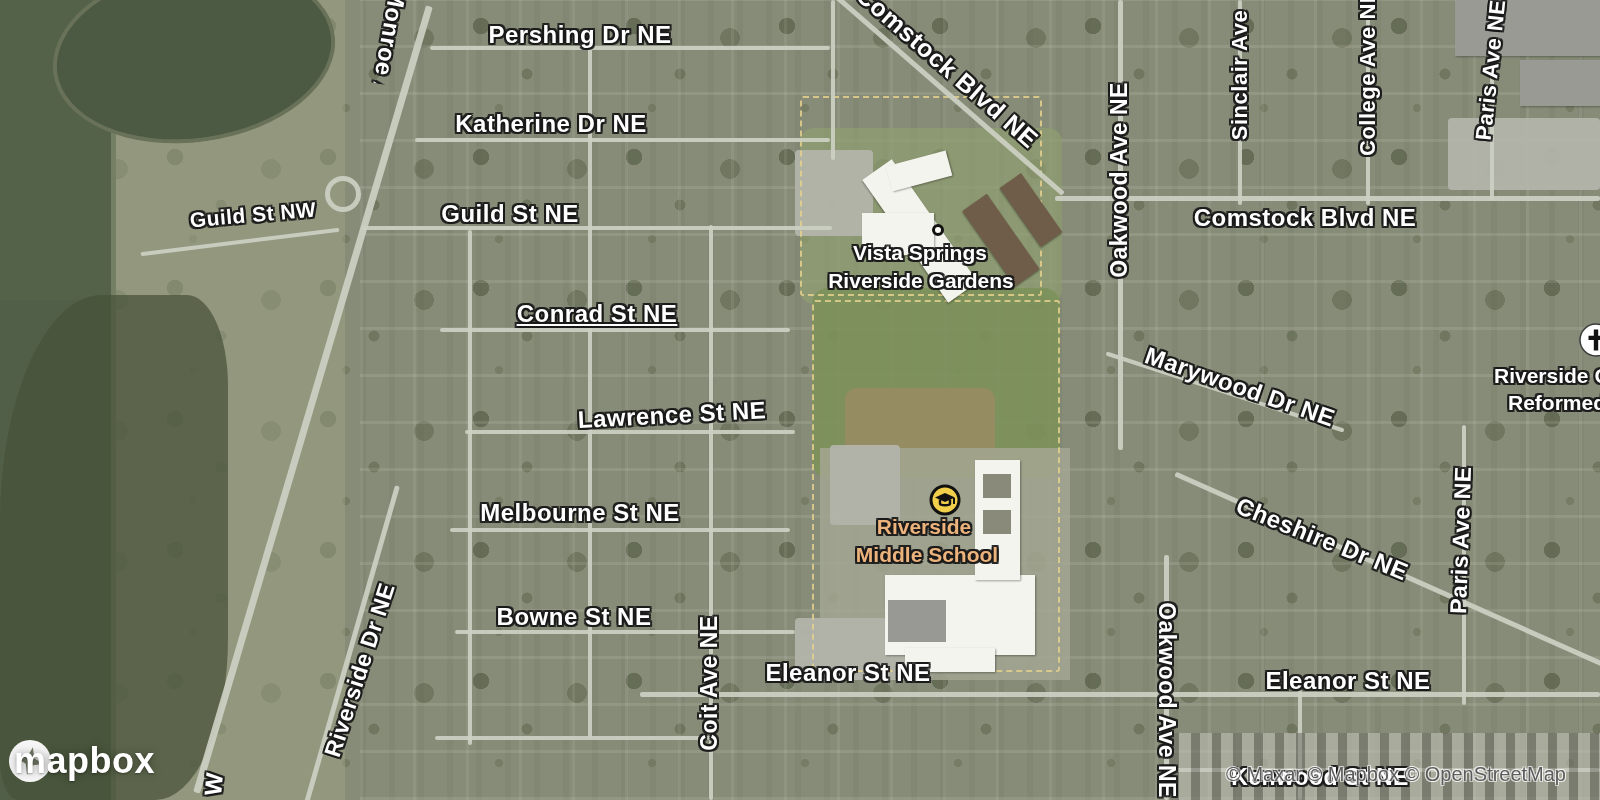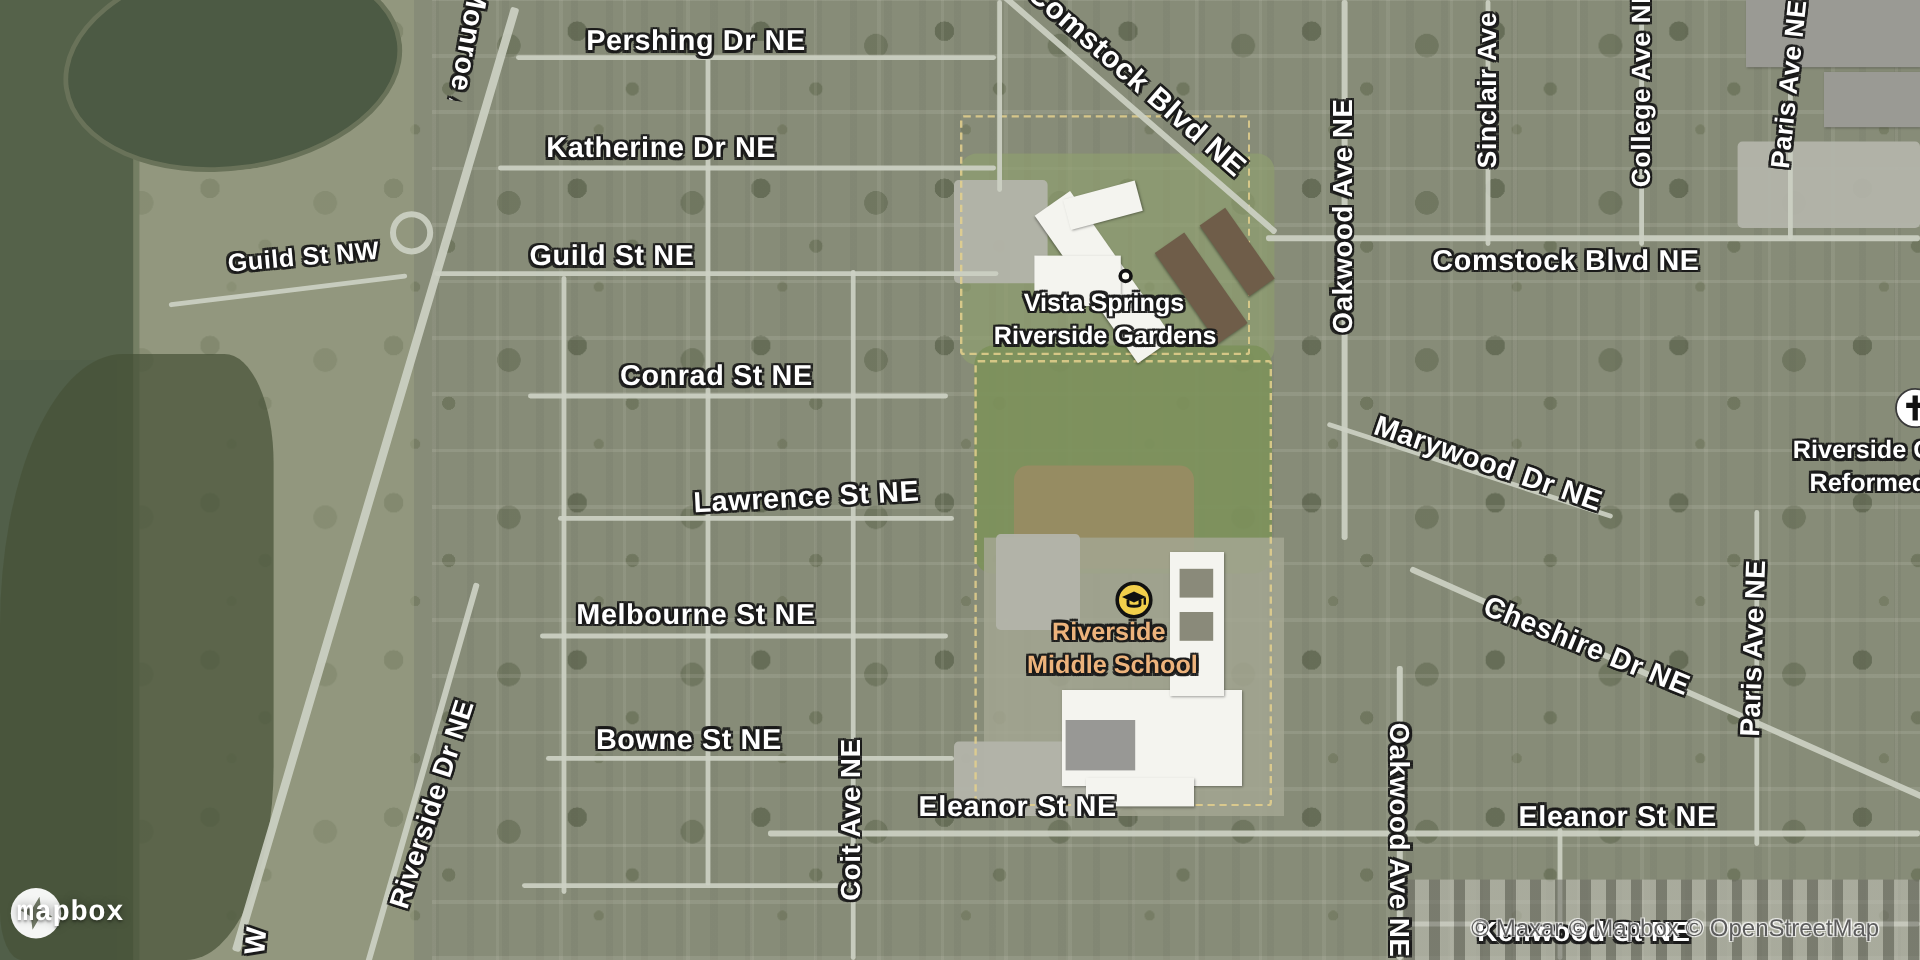--- a/index.html
+++ b/index.html
@@ -58,22 +58,22 @@
                 0 -2px 0 rgba(25,25,25,.9),0 2px 0 rgba(25,25,25,.9),
                 -2px 0 0 rgba(25,25,25,.9),2px 0 0 rgba(25,25,25,.9);}
   .poi.school-txt{color:#edb37c;}
   .poi.edge{transform:none;}
   .clipbox{overflow:hidden;z-index:10;}
   .clipbox .slabel{position:static;transform:none;display:block;}
 
   
   .logo{left:8px;top:736px;width:300px;height:50px;z-index:30;display:flex;align-items:center;}
   .logo svg{position:static;}
-  .logo .word{position:static;margin-left:6px;color:#fff;font-size:24px;font-weight:600;letter-spacing:.5px;
-    text-shadow:0 0 8px rgba(0,0,0,.35),0 1px 2px rgba(0,0,0,.3);font-family:Liberation Mono, monospace;}
+  .logo .word{position:static;margin-left:6px;color:#fff;font-size:36px;font-weight:600;letter-spacing:.5px;
+    text-shadow:0 0 8px rgba(0,0,0,.35),0 1px 2px rgba(0,0,0,.3);}
   .attr{right:34px;top:763px;z-index:30;font-size:20px;color:#5c5c5c;white-space:nowrap;
     text-shadow:-1px -1px 0 rgba(255,255,255,.65),1px -1px 0 rgba(255,255,255,.65),
                 -1px 1px 0 rgba(255,255,255,.65),1px 1px 0 rgba(255,255,255,.65);}
   .marker{z-index:12;}
   .dotmarker{left:932px;top:224px;width:12px;height:12px;border:3px solid #111;border-radius:50%;background:#fdfdf5;z-index:12;}
 </style>
 </head>
 <body>
 
 <div id="stage">
@@ -140,21 +140,21 @@
   <div class="bld" style="left:905px;top:648px;width:90px;height:24px;"></div>
   <div style="left:888px;top:600px;width:58px;height:42px;background:rgba(40,40,40,.45);"></div>
   <div class="gray-bld" style="left:1455px;top:0;width:145px;height:56px;"></div>
   <div class="gray-bld" style="left:1520px;top:60px;width:80px;height:46px;"></div>
   <div class="houserow"></div>
 
   <div class="slabel" style="left:551px;top:124px;">Katherine Dr NE</div>
   <div class="slabel" style="left:580px;top:35px;">Pershing Dr NE</div>
   <div class="slabel" style="left:253px;top:215px;font-size:21px;transform:translate(-50%,-50%) rotate(-5deg);">Guild St NW</div>
   <div class="slabel" style="left:510px;top:214px;">Guild St NE</div>
-  <div class="slabel" style="left:597px;top:314px;">Conrad St NE</div>
+  <div class="slabel" style="left:597px;top:314px;text-decoration:underline;">Conrad St NE</div>
   <div class="slabel" style="left:672px;top:415px;transform:translate(-50%,-50%) rotate(-3deg);">Lawrence St NE</div>
   <div class="slabel" style="left:580px;top:513px;">Melbourne St NE</div>
   <div class="slabel" style="left:574px;top:617px;">Bowne St NE</div>
   <div class="slabel" style="left:848px;top:673px;">Eleanor St NE</div>
   <div class="slabel" style="left:1348px;top:681px;">Eleanor St NE</div>
   <div class="slabel" style="left:1305px;top:218px;">Comstock Blvd NE</div>
   <div class="slabel" style="left:1320px;top:777px;font-size:23px;z-index:5;">Kenwood St NE</div>
 
   <div class="slabel" style="left:947px;top:67px;font-size:25px;transform:translate(-50%,-50%) rotate(41deg);">Comstock Blvd NE</div>
   <div class="clipbox" style="left:412px;top:-10px;width:98px;height:34px;transform:rotate(100deg);transform-origin:0 0;">

